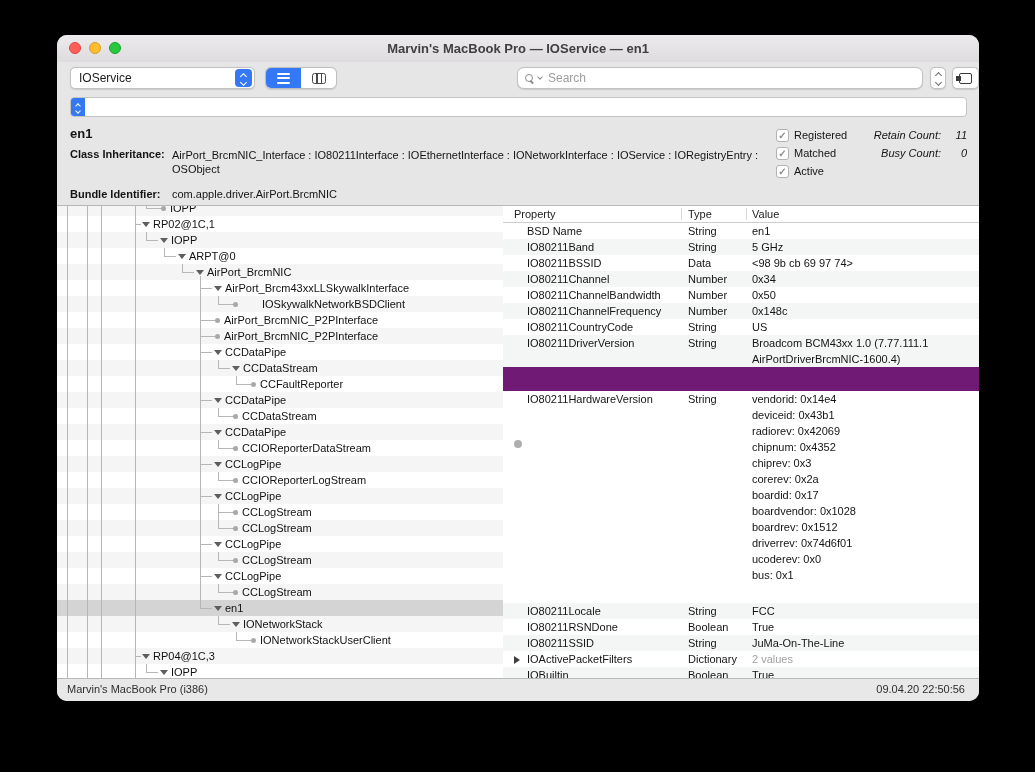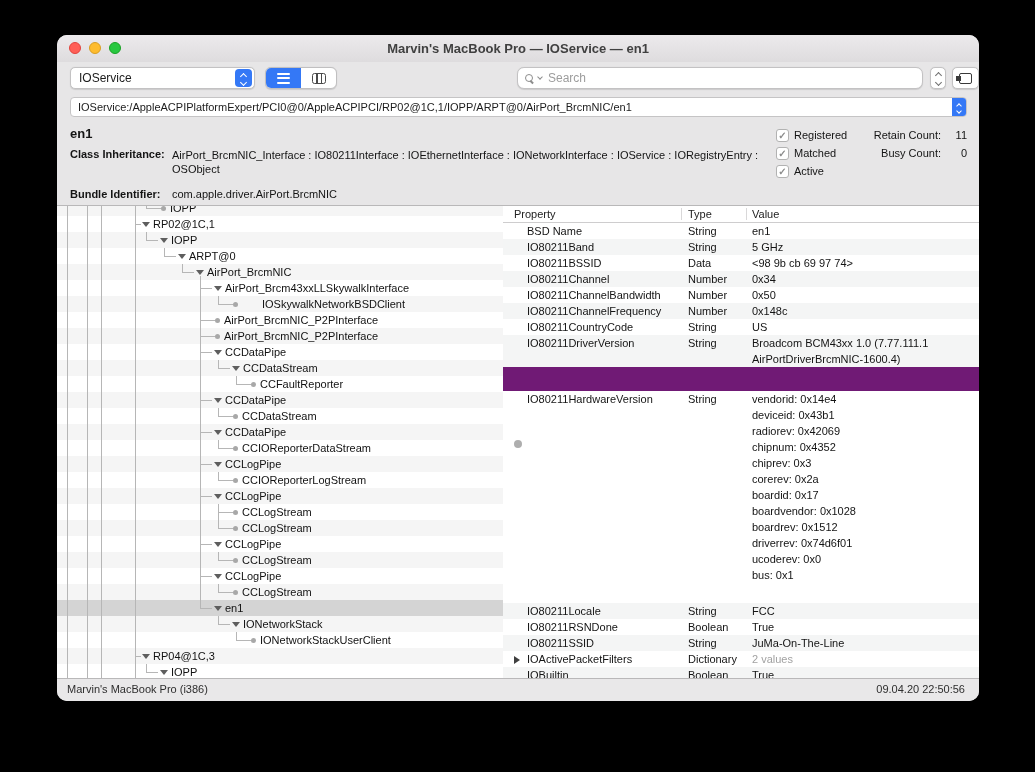--- a/index.html
+++ b/index.html
@@ -50,21 +50,21 @@
   .node-name{position:absolute;left:13px;top:6px;font-size:13px;font-weight:bold;}
   .ci-row{position:absolute;left:13px;top:28px;display:flex;}
   .ci-row .k{font-weight:bold;width:102px;}
   .ci-row .v{width:610px;line-height:14px;}
   .bi-row{position:absolute;left:13px;top:68px;display:flex;}
   .bi-row .k{font-weight:bold;width:102px;}
   .cbcol{position:absolute;left:719px;top:6px;}
   .cbrow{display:flex;align-items:center;height:18px;}
   .cbox{width:13px;height:13px;background:#fff;border:1px solid #b2b2b2;border-radius:3px;margin-right:5px;
     color:#8c8c8c;font-size:10px;line-height:12px;text-align:center;font-weight:bold;}
-  .counts{position:absolute;left:798px;top:6px;width:112px;}
+  .counts{position:absolute;left:798px;top:6px;width:112px;font-style:italic;}
   .cnt-row{display:flex;height:18px;align-items:center;}
   .cnt-row .k{flex:1;text-align:right;}
   .cnt-row .v{width:26px;text-align:right;}
   
   .main{position:relative;height:473px;background:#fff;border-top:1px solid #b9b8b9;}
   .tree-pane{position:absolute;left:0;top:0;width:461px;height:100%;background:#fff;overflow:hidden;}
   .divider{position:absolute;left:461px;top:0;width:1px;height:100%;background:#b5b4b5;}
   .split-dot{position:absolute;left:457px;top:234px;width:8px;height:8px;border-radius:50%;background:#aeaeae;z-index:5;}
   .table-pane{position:absolute;left:446px;top:0;right:0;height:100%;background:#701a75;overflow:hidden;font-size:11px;color:#141414;}
   
@@ -144,21 +144,20 @@
       <i class="chev gray"></i>
         <i class="chev gray down"></i>
     </div>
     <div class="insp-btn">
       <span class="insp-icon"></span>
     </div>
   </div>
 
   <div class="pathbar">
     <div class="pathfield">
-      <span class="txt">IOService:/AppleACPIPlatformExpert/PCI0@0/AppleACPIPCI/RP02@1C,1/IOPP/ARPT@0/AirPort_BrcmNIC/en1</span>
       <span class="path-stepper">
           <i class="chev"></i>
           <i class="chev down"></i>
         </span>
     </div>
   </div>
 
   <div class="hdr">
     <div class="node-name">en1</div>
     <div class="ci-row">

